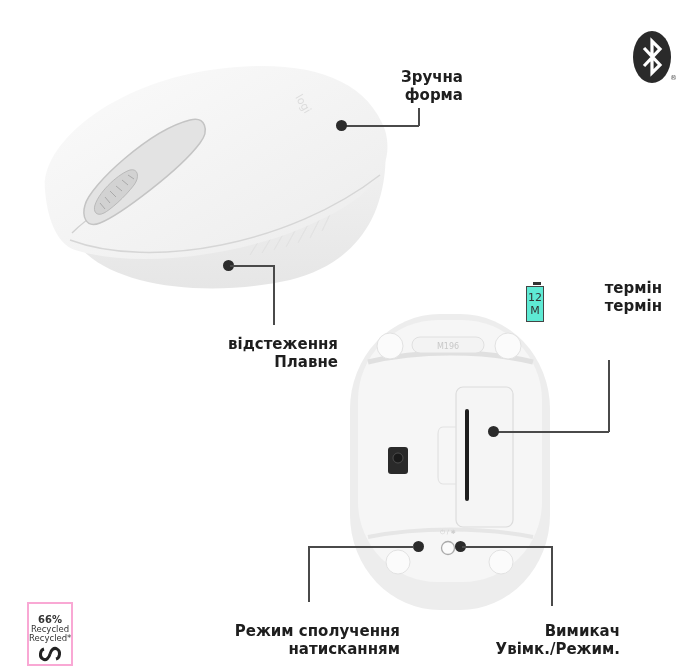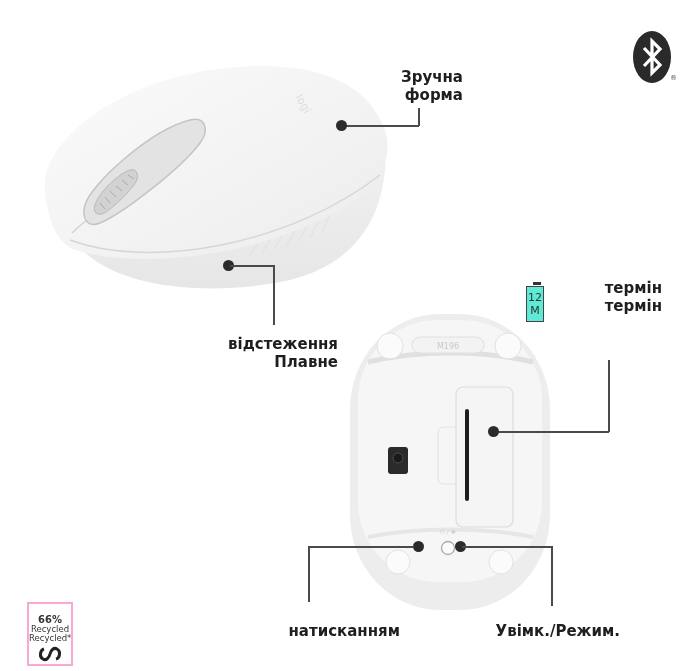--- a/index.html
+++ b/index.html
@@ -126,27 +126,29 @@
   <div>термін</div>
 </div>
 <div class="line" style="left:608px;top:360px;width:1.5px;height:72px;"></div>
 <div class="line" style="left:495px;top:431px;width:114px;height:1.5px;"></div>
 <div class="dot" style="left:488px;top:426px;"></div>
 
 <div class="dot" style="left:413px;top:541px;"></div>
 <div class="line" style="left:308px;top:546px;width:106px;height:1.5px;"></div>
 <div class="line" style="left:308px;top:546px;width:1.5px;height:56px;"></div>
 <div class="label" style="left:220px;top:622px;width:180px;">
+  <div>Режим сполучення</div>
   <div>натисканням</div>
 </div>
 
 <div class="dot" style="left:455px;top:541px;"></div>
 <div class="line" style="left:462px;top:546px;width:90px;height:1.5px;"></div>
 <div class="line" style="left:551px;top:546px;width:1.5px;height:60px;"></div>
 <div class="label" style="left:490px;top:622px;width:130px;">
+  <div>Вимикач</div>
   <div>Увімк./Режим.</div>
 </div>
 
 <div class="abs" style="left:27px;top:602px;width:46px;height:64px;border:2px solid #f9a8d4;text-align:center;font-size:8.5px;line-height:9px;color:#333;box-sizing:border-box;padding-top:10px;">
   <div style="font-size:10px;font-weight:bold;line-height:11px;">66%</div>
   <div>Recycled</div>
   <div>Recycled*</div>
   <svg width="24" height="18" viewBox="0 0 24 18" style="margin:2px auto 0;">
     <path d="M6 4 C2 5 1 12 5 14 C8 16 11 13 12 9" fill="none" stroke="#222" stroke-width="3"></path>
     <path d="M18 14 C22 13 23 6 19 4 C16 2 13 5 12 9" fill="none" stroke="#222" stroke-width="3"></path>

